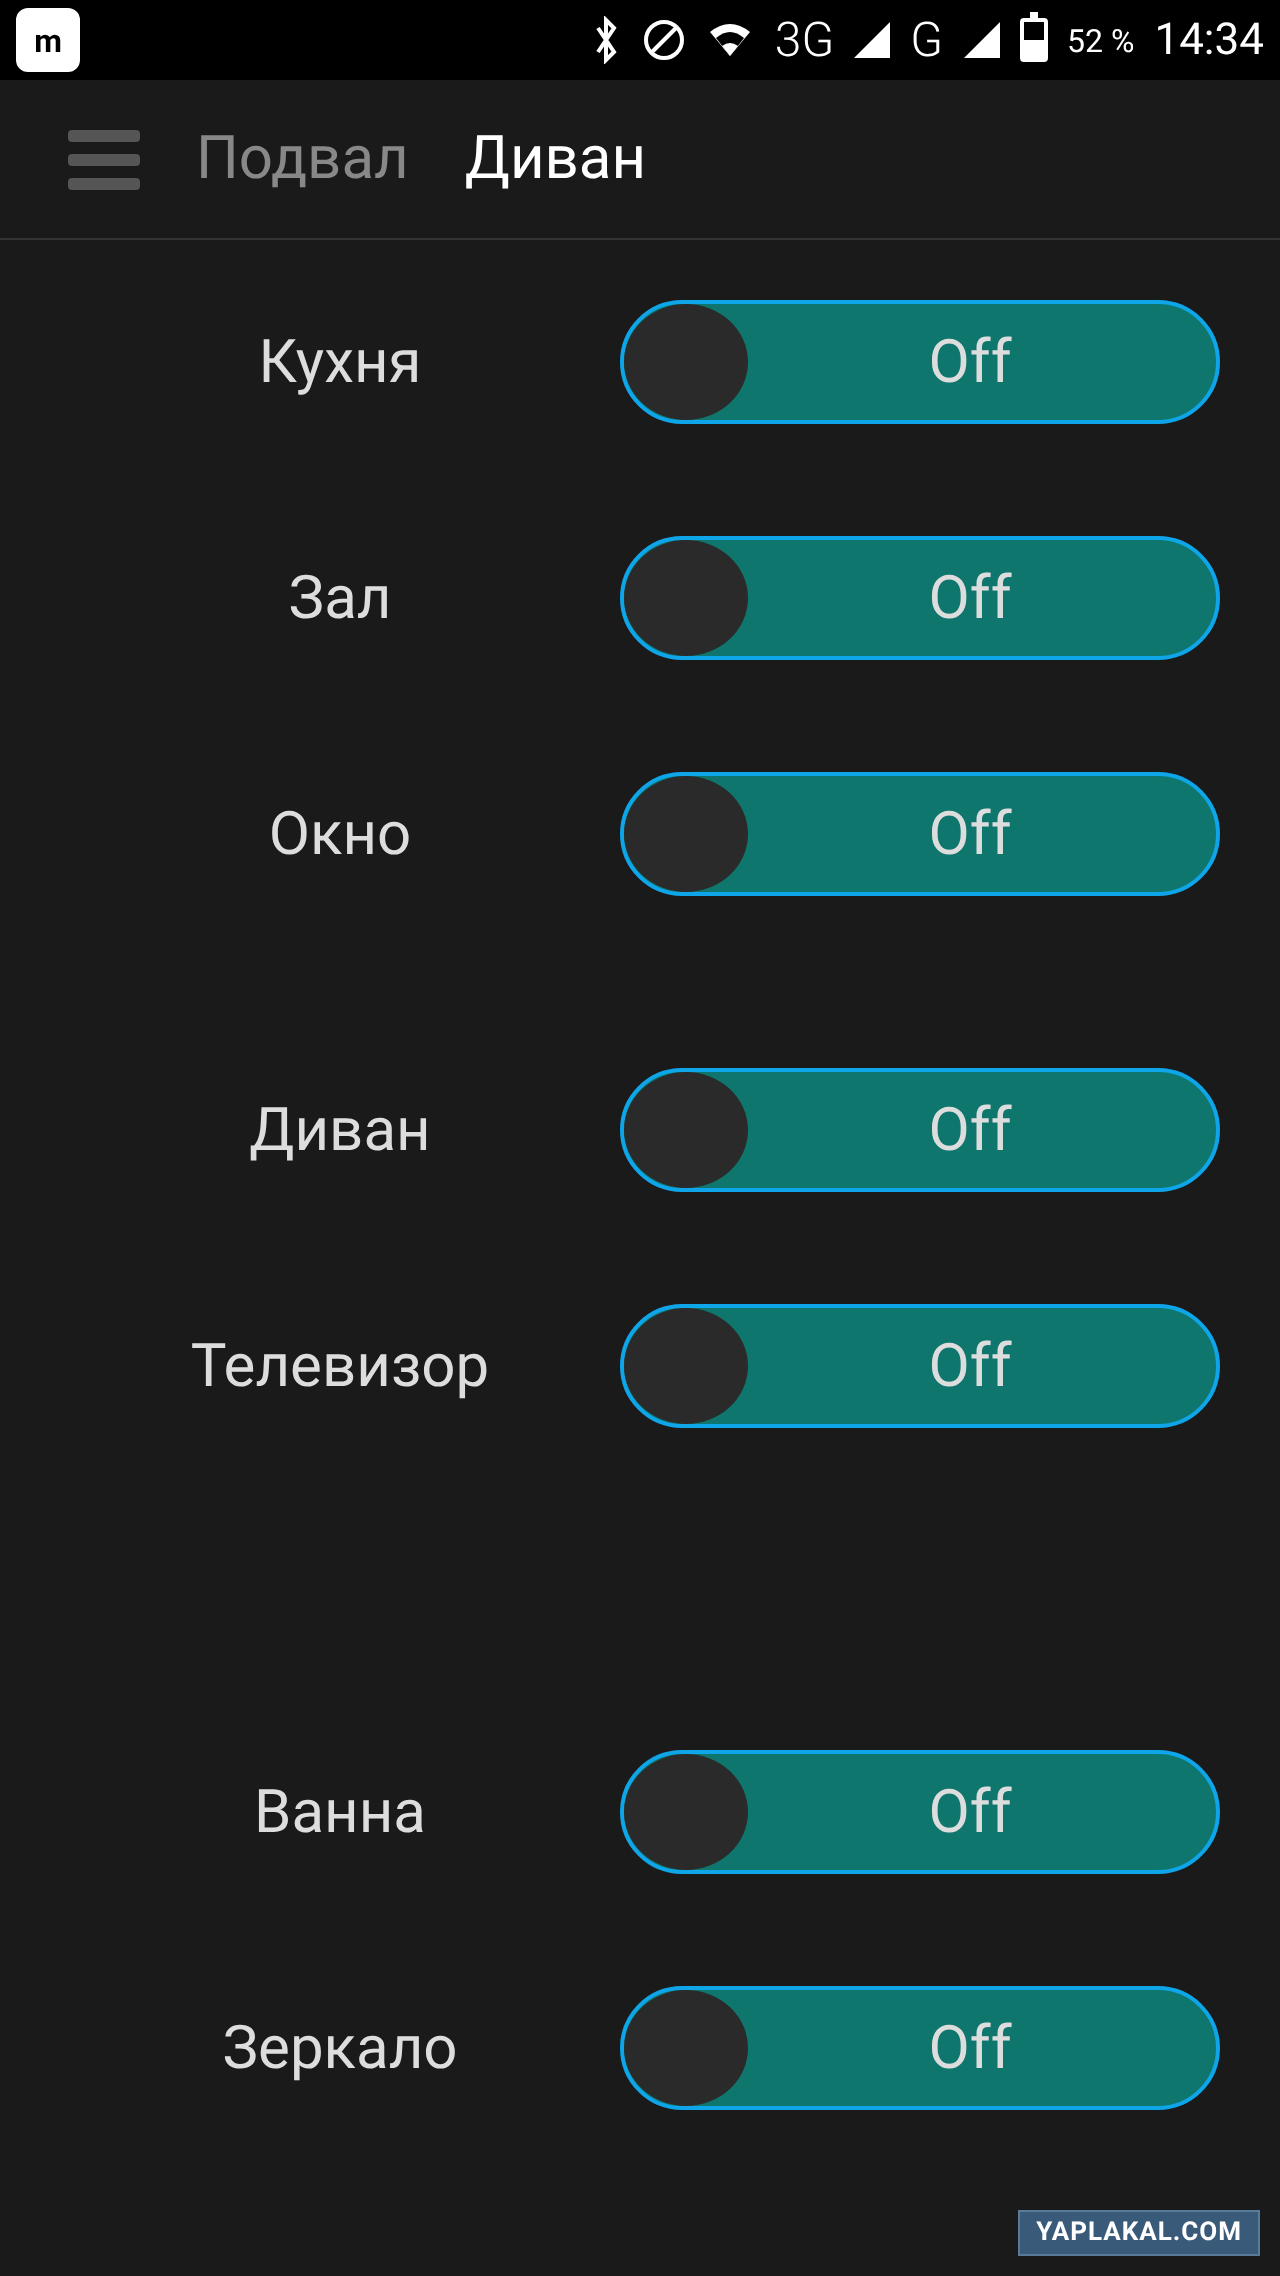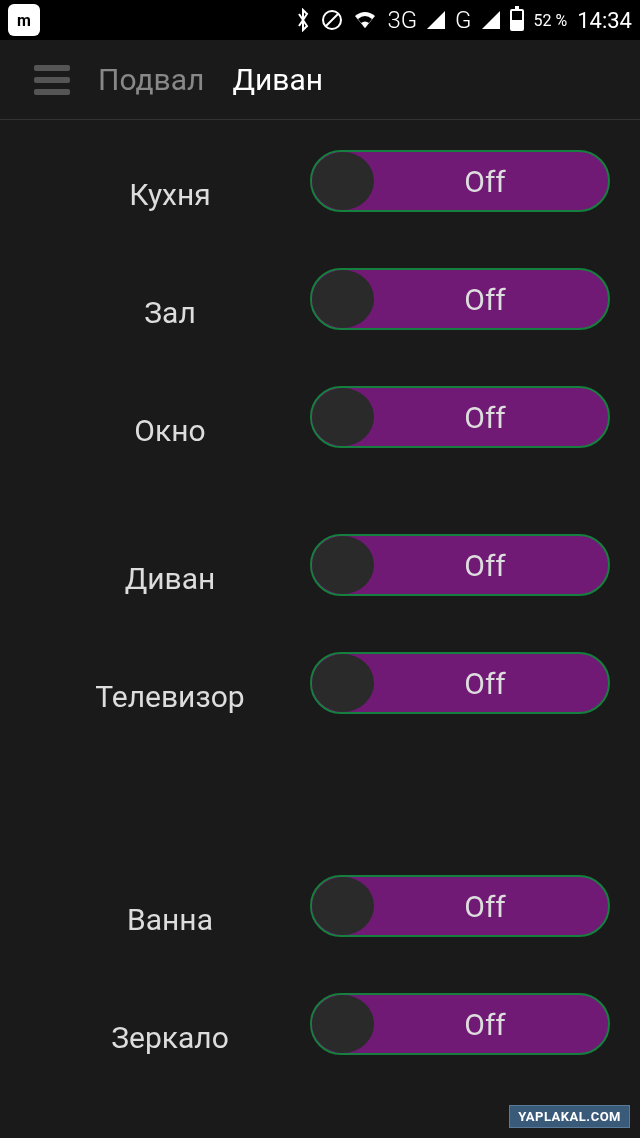--- a/index.html
+++ b/index.html
@@ -95,37 +95,37 @@
     .tab.active {
       color: #fff;
     }
     
     
     .content {
       padding-top: 30px;
     }
     .row {
       display: flex;
-      align-items: flex-end;
+      align-items: center;
       padding: 0 30px;
       margin-bottom: 56px;
     }
     .row-label {
       width: 280px;
       text-align: center;
       font-size: 30px;
       color: #ddd;
     }
     .toggle {
       position: relative;
       width: 300px;
       height: 62px;
-      border: 2px solid #15803d;
+      border: 2px solid #0ea5e9;
       border-radius: 31px;
-      background: #701a75;
+      background: #0f766e;
       cursor: pointer;
       display: flex;
       align-items: center;
     }
     .toggle-thumb {
       position: absolute;
       left: 0;
       top: 0;
       width: 62px;
       height: 58px;

